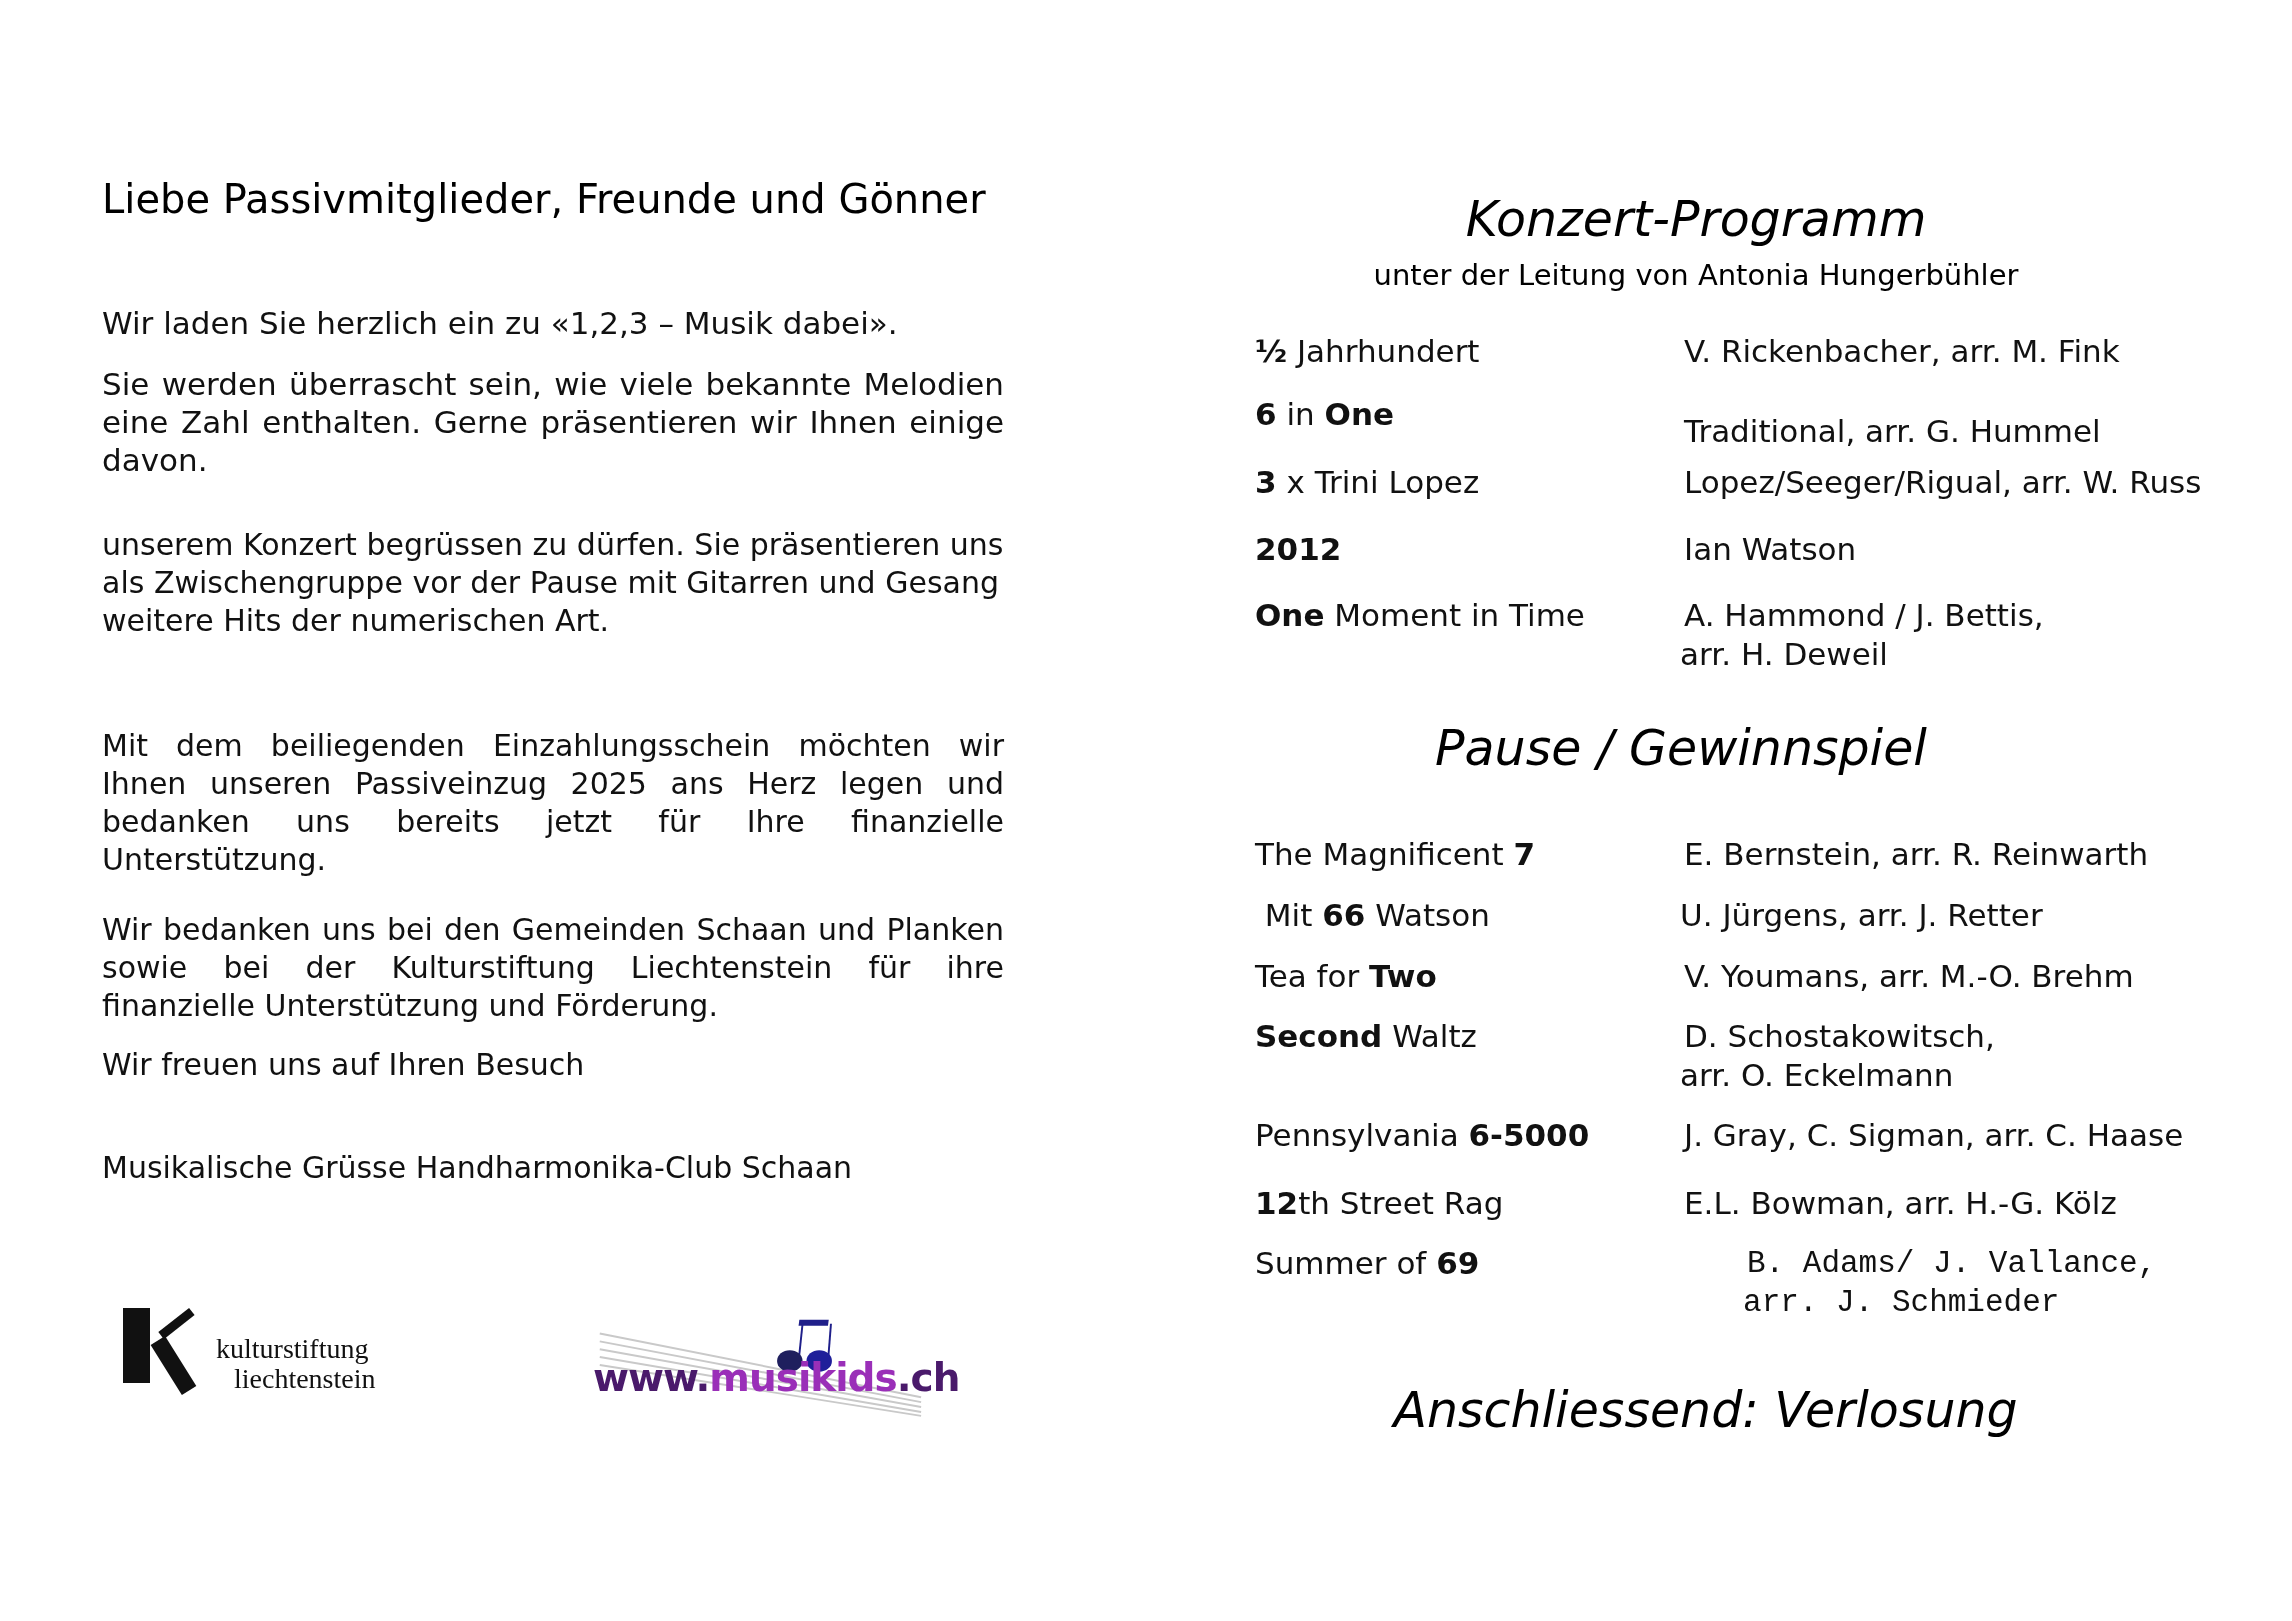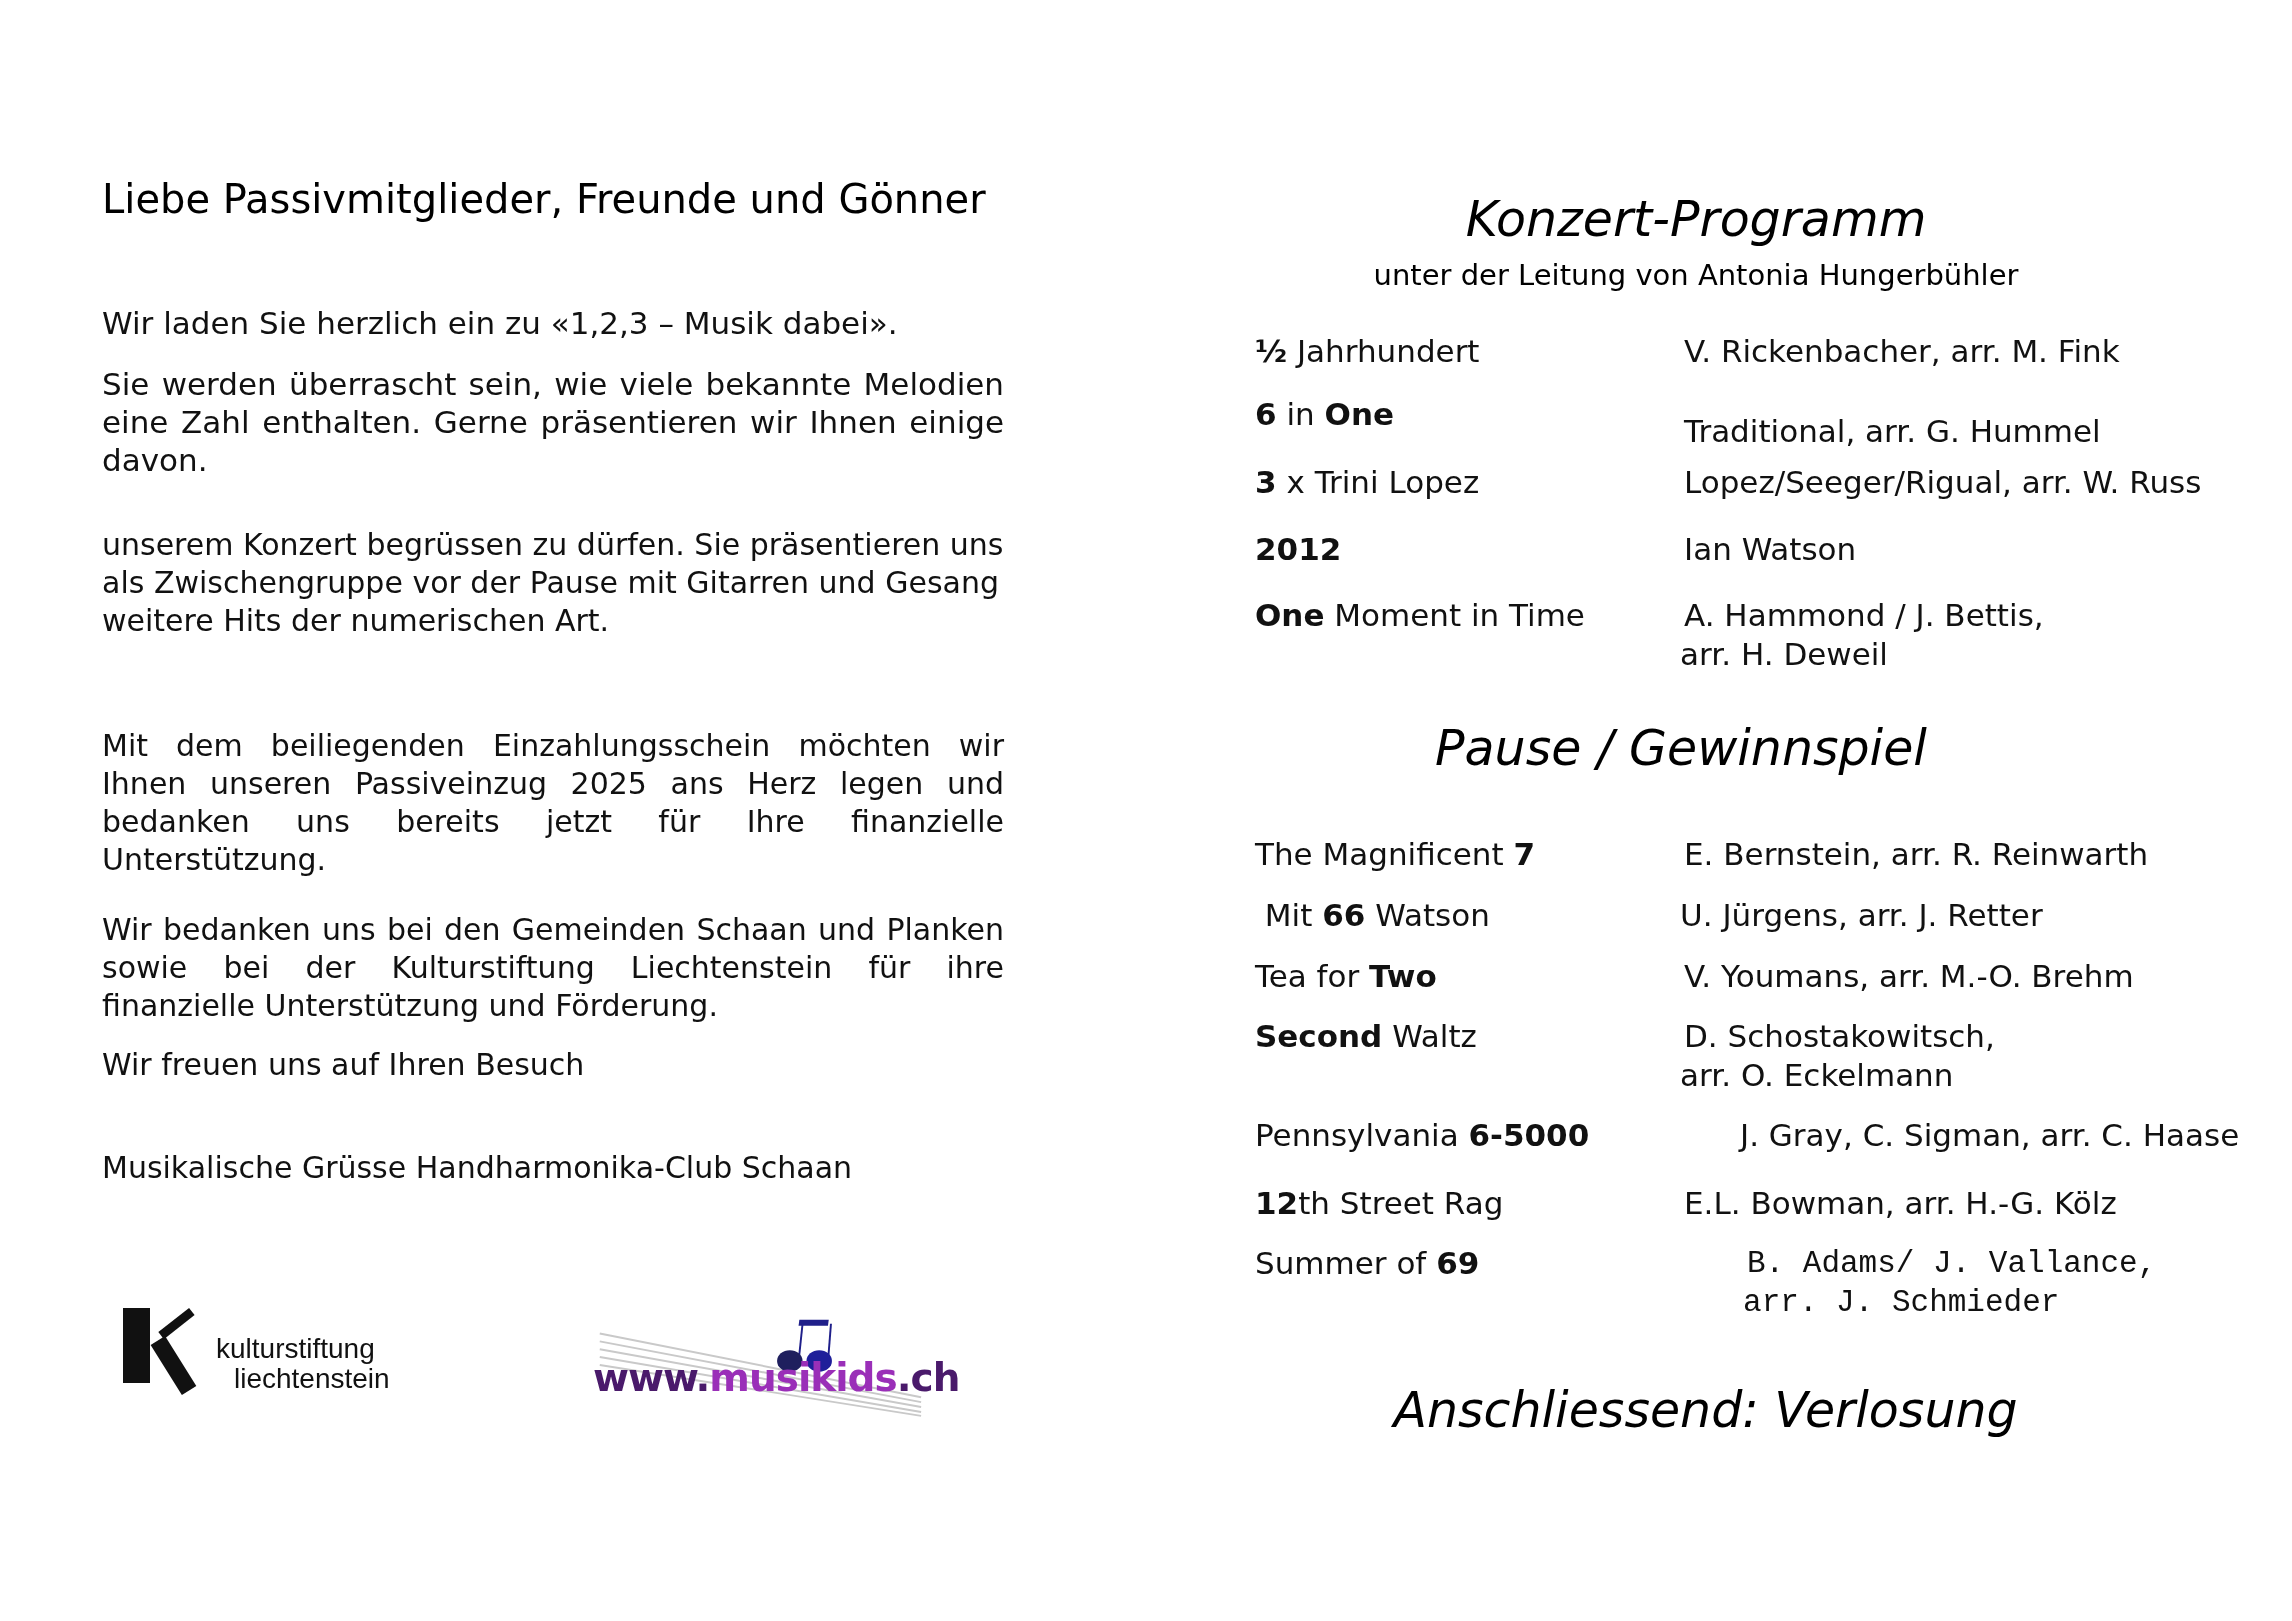--- a/index.html
+++ b/index.html
@@ -10,21 +10,21 @@
   .just { text-align:justify; text-align-last:left; }
   .h-left { font-size:40px; }
   .center { text-align:center; }
   .b { font-weight:bold; }
   .row { position:absolute; font-size:31px; line-height:39px; color:#111; }
   .comp { position:absolute; font-size:31px; line-height:39px; color:#111; }
   .bigh { font-size:49px;font-style:italic; }
   .subh { font-size:29px; }
   
   .kbar { position:absolute; background:#111; }
-  .ktext { font-family:Liberation Sans, sans-serif; font-size:28px; line-height:31px; color:#111; }
+  .ktext { font-family:Liberation Serif, serif; font-size:28px; line-height:31px; color:#111; }
   .mk { font-family:"DejaVu Sans", sans-serif; font-weight:bold; font-size:39px; letter-spacing:-1px; }
 </style>
 </head>
 <body>
 
 <div class="abs h-left" style="left:102px; top:176px;">Liebe Passivmitglieder, Freunde und  Gönner</div>
 
 <div class="abs lt" style="left:102px; top:304px; font-size:31px;">Wir laden Sie herzlich ein zu «1,2,3 – Musik dabei».</div>
 
 <div class="abs lt just" style="left:102px; top:365px; width:902px; font-size:31px;">Sie werden überrascht sein, wie viele bekannte Melodien eine Zahl enthalten. Gerne präsentieren wir Ihnen einige davon.</div>
@@ -112,21 +112,21 @@
     <div class="row" style="left: 1255px; top: 957px;"><span style="white-space: pre;">Tea for </span><span class="b" style="white-space: pre;">Two</span></div>
     <div class="comp" style="left: 1684px; top: 957px;">
       <div>V. Youmans, arr. M.-O. Brehm</div>
     </div>
     <div class="row" style="left: 1255px; top: 1017px;"><span class="b" style="white-space: pre;">Second</span><span style="white-space: pre;"> Waltz</span></div>
     <div class="comp" style="left: 1684px; top: 1017px;">
       <div>D. Schostakowitsch,</div>
       <div style="margin-left: -3.9px;">arr. O. Eckelmann</div>
     </div>
     <div class="row" style="left: 1255px; top: 1116px;"><span style="white-space: pre;">Pennsylvania </span><span class="b" style="white-space: pre;">6-5000</span></div>
-    <div class="comp" style="left: 1740px; top: 1116px;">
+    <div class="comp" style="left: 1684px; top: 1116px;">
       <div>J. Gray, C. Sigman, arr. C. Haase</div>
     </div>
     <div class="row" style="left: 1255px; top: 1184px;"><span class="b" style="white-space: pre;">12</span><span style="white-space: pre;">th Street Rag</span></div>
     <div class="comp" style="left: 1684px; top: 1184px;">
       <div>E.L. Bowman, arr. H.-G. Kölz</div>
     </div>
     <div class="row" style="left: 1255px; top: 1244px;"><span style="white-space: pre;">Summer of </span><span class="b" style="white-space: pre;">69</span></div>
     <div class="comp" style="left: 1747px; top: 1244px; font-family: Liberation Mono, monospace;">
       <div>B. Adams/ J. Vallance,</div>
       <div style="margin-left: -3.9px;">arr. J. Schmieder</div>

